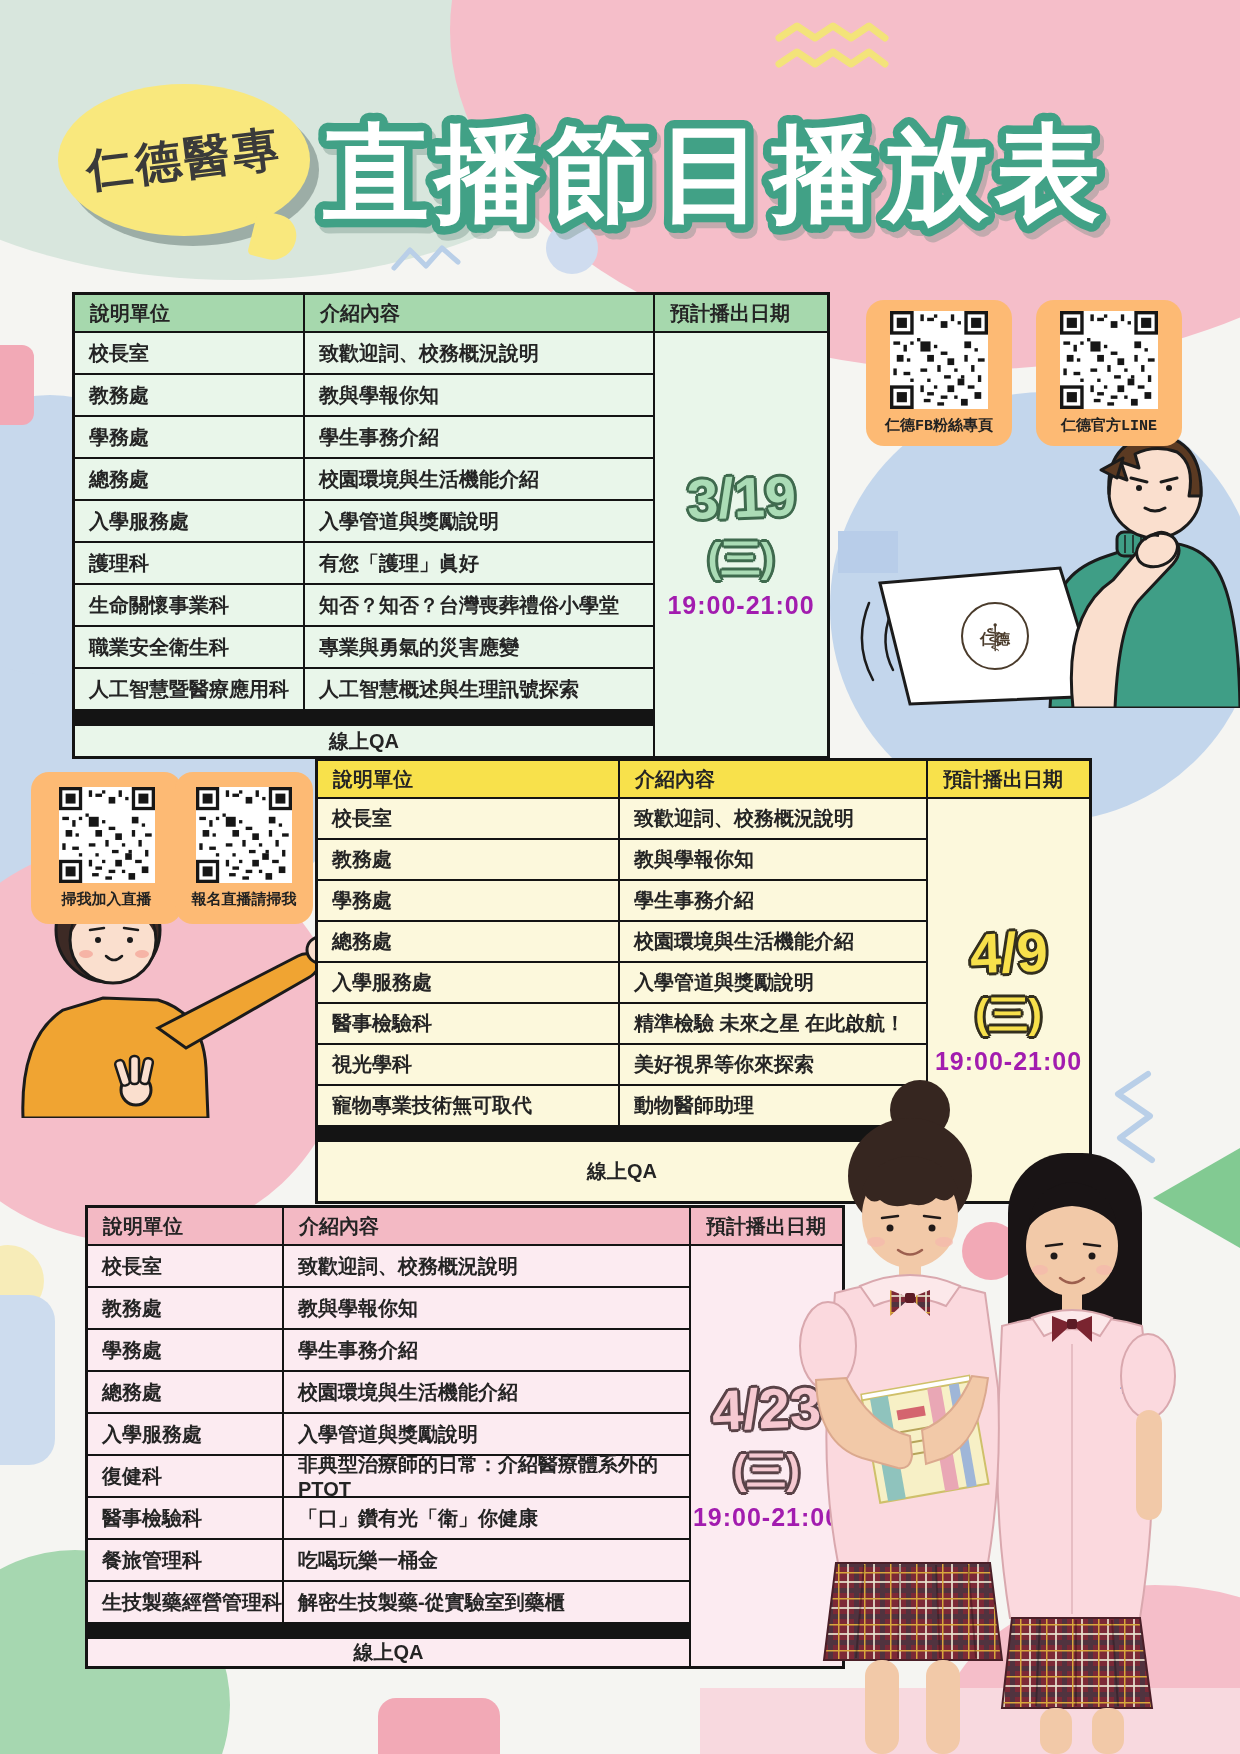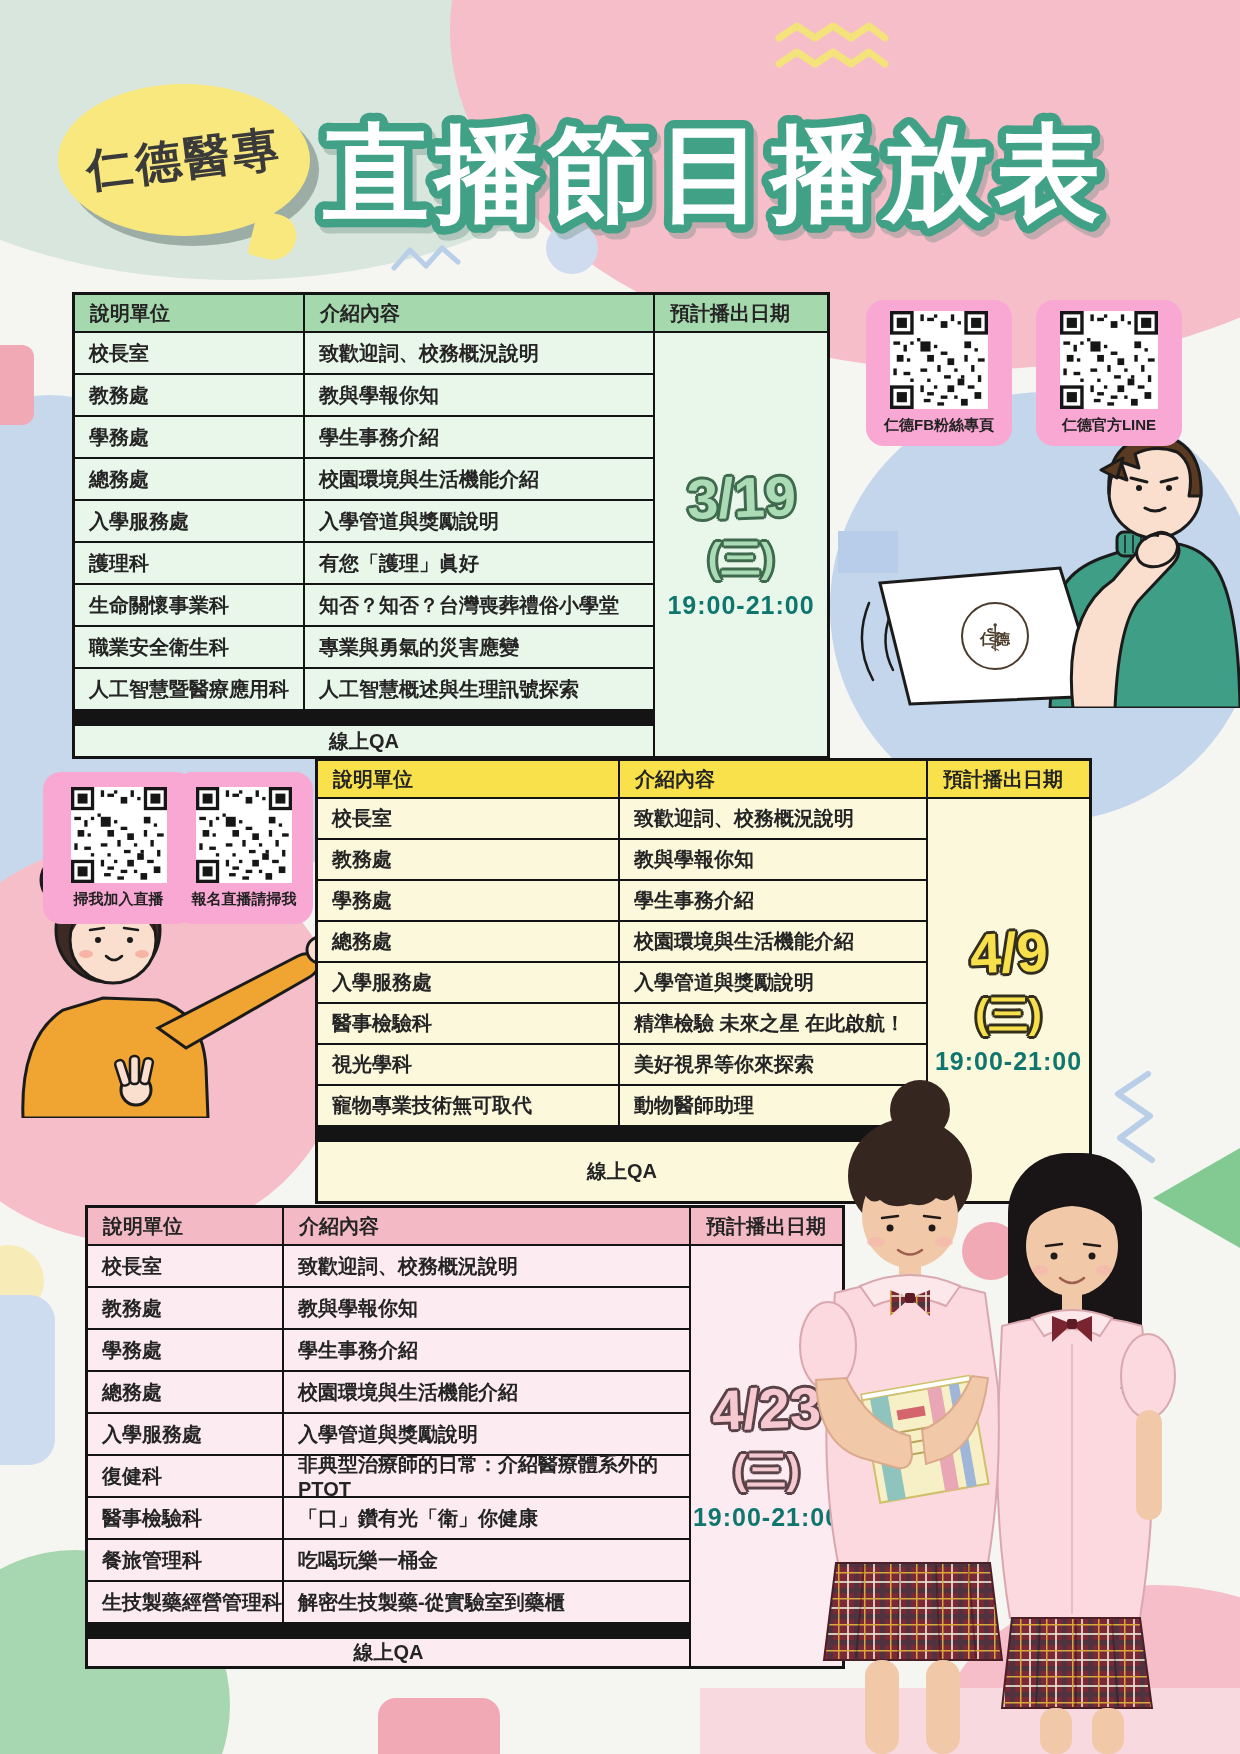--- a/index.html
+++ b/index.html
@@ -53,31 +53,31 @@
   .t-pink .cell.head{background:#f3b9c4;}
   .qa{grid-column:1 / span 2;margin-top:15px;}
   .datecell{grid-column:3;}
   .dspan10{grid-row:2 / span 10;}
   .dspan9{grid-row:2 / span 9;}
   .dd,.dw{font-weight:900;line-height:1.05;
      text-shadow:3px 0 0 var(--oc),-3px 0 0 var(--oc),0 3px 0 var(--oc),0 -3px 0 var(--oc),
      2px 2px 0 var(--oc),-2px 2px 0 var(--oc),2px -2px 0 var(--oc),-2px -2px 0 var(--oc);}
   .dd{font-size:56px;transform:rotate(-2deg);}
   .dw{font-size:40px;margin:10px 0 12px 0;}
-  .dt{font-size:25px;font-weight:900;color:#0f766e;letter-spacing:1px;}
+  .dt{font-size:25px;font-weight:900;color:#a21caf;letter-spacing:1px;}
   .t-green .dd,.t-green .dw{color:#abdcb6;--oc:#3f6a4e;}
   .t-yellow .dd,.t-yellow .dw{color:#f7e04b;--oc:#332f1e;}
   .t-pink .dd,.t-pink .dw{color:#f6c9d1;--oc:#5a4348;}
   
-  .qrcard{position:absolute;background:#f9a8d4;border-radius:18px;z-index:4;display:flex;
-          flex-direction:column;align-items:center;justify-content:center;gap:7px;}
+  .qrcard{position:absolute;background:#fdba74;border-radius:18px;z-index:4;display:flex;
+          flex-direction:column;align-items:center;justify-content:center;gap:7px;font-family:Liberation Mono, monospace;}
   .qrcard .lbl{font-size:15px;font-weight:700;color:#222;}
   .qr-top1{left:866px;top:300px;width:146px;height:146px;}
   .qr-top2{left:1036px;top:300px;width:146px;height:146px;}
-  .qr-left1{left:43px;top:772px;width:151px;height:152px;}
+  .qr-left1{left:31px;top:772px;width:151px;height:152px;}
   .qr-left2{left:175px;top:772px;width:138px;height:152px;}
   .illus{position:absolute;z-index:1;}
   .students{z-index:4;}
 </style>
 </head>
 <body>
 
 <div id="canvas">
 
   <div class="shape bg-mint-tl"></div>

